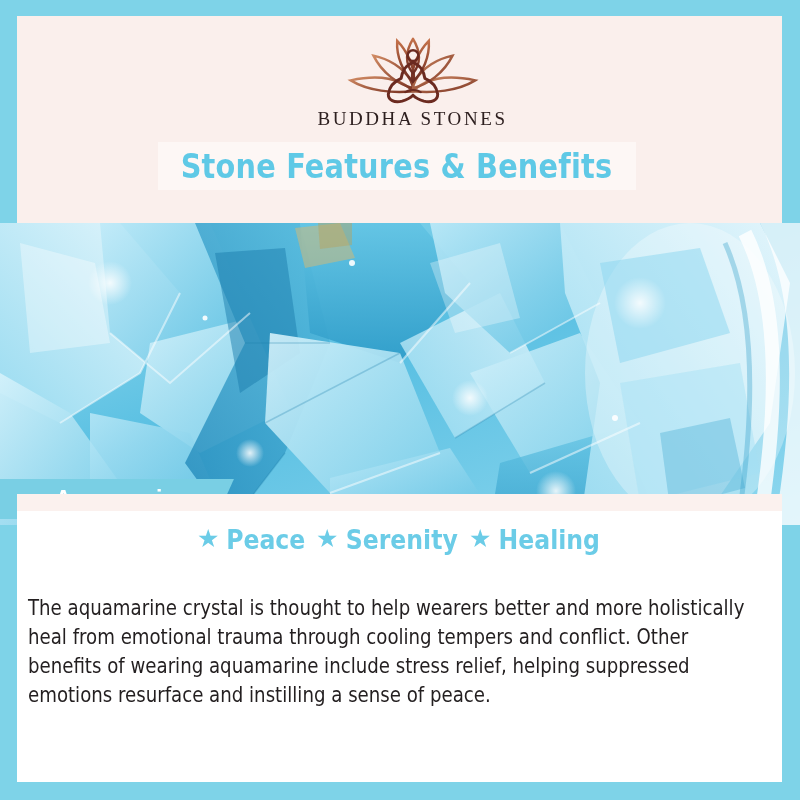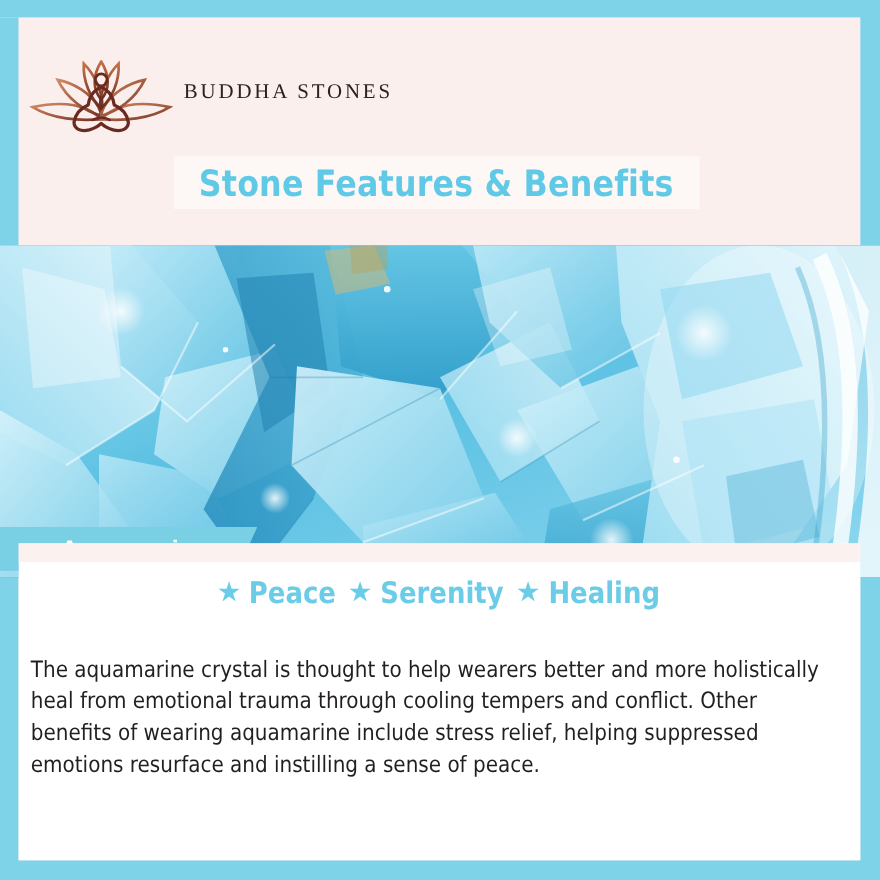--- a/index.html
+++ b/index.html
@@ -46,25 +46,25 @@
   .card {
     position: absolute;
     left: 17px; top: 16px;
     width: 765px; height: 766px;
     background: #faefec;
   }
 
   
   .brand {
     position: absolute;
-    left: 0; top: 0;
+    left: 13px; top: 0;
     width: 765px;
     height: 128px;
     display: flex;
-    flex-direction: row;
+    flex-direction: column;
     align-items: center;
     justify-content: flex-start;
     padding-top: 10px;
     box-sizing: border-box;
   }
   .logo-mark {
     width: 150px;
     height: 84px;
     display: block;
   }

